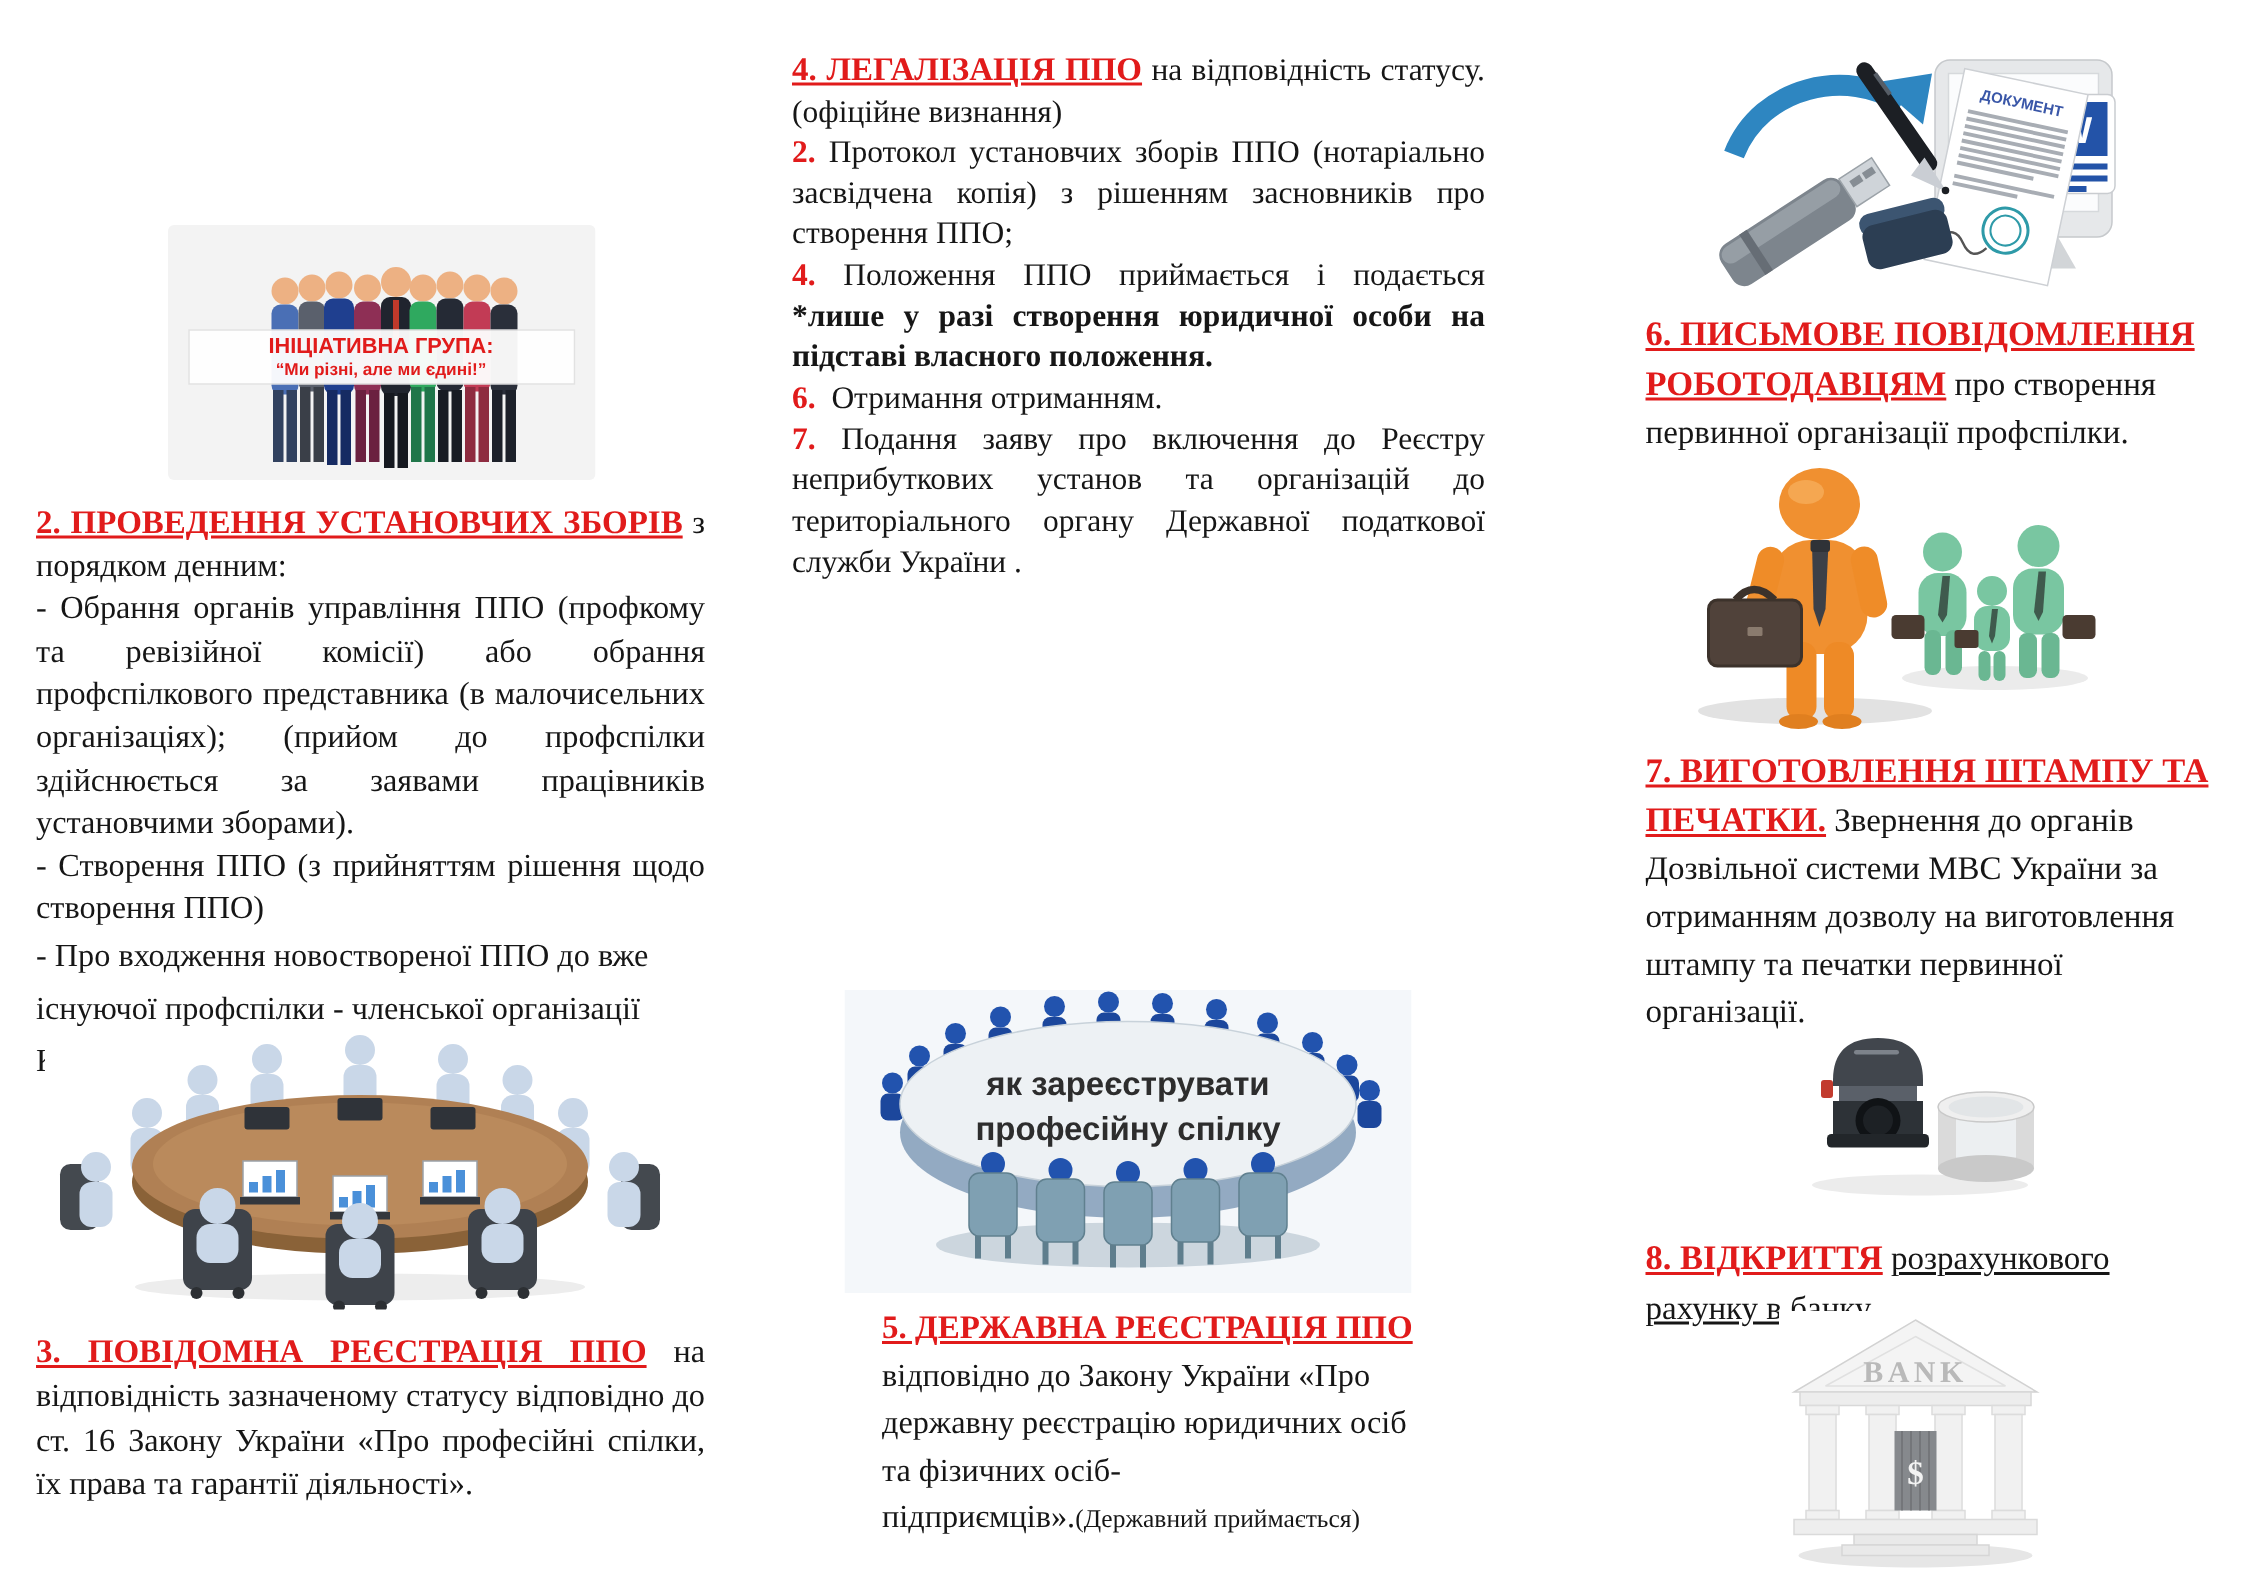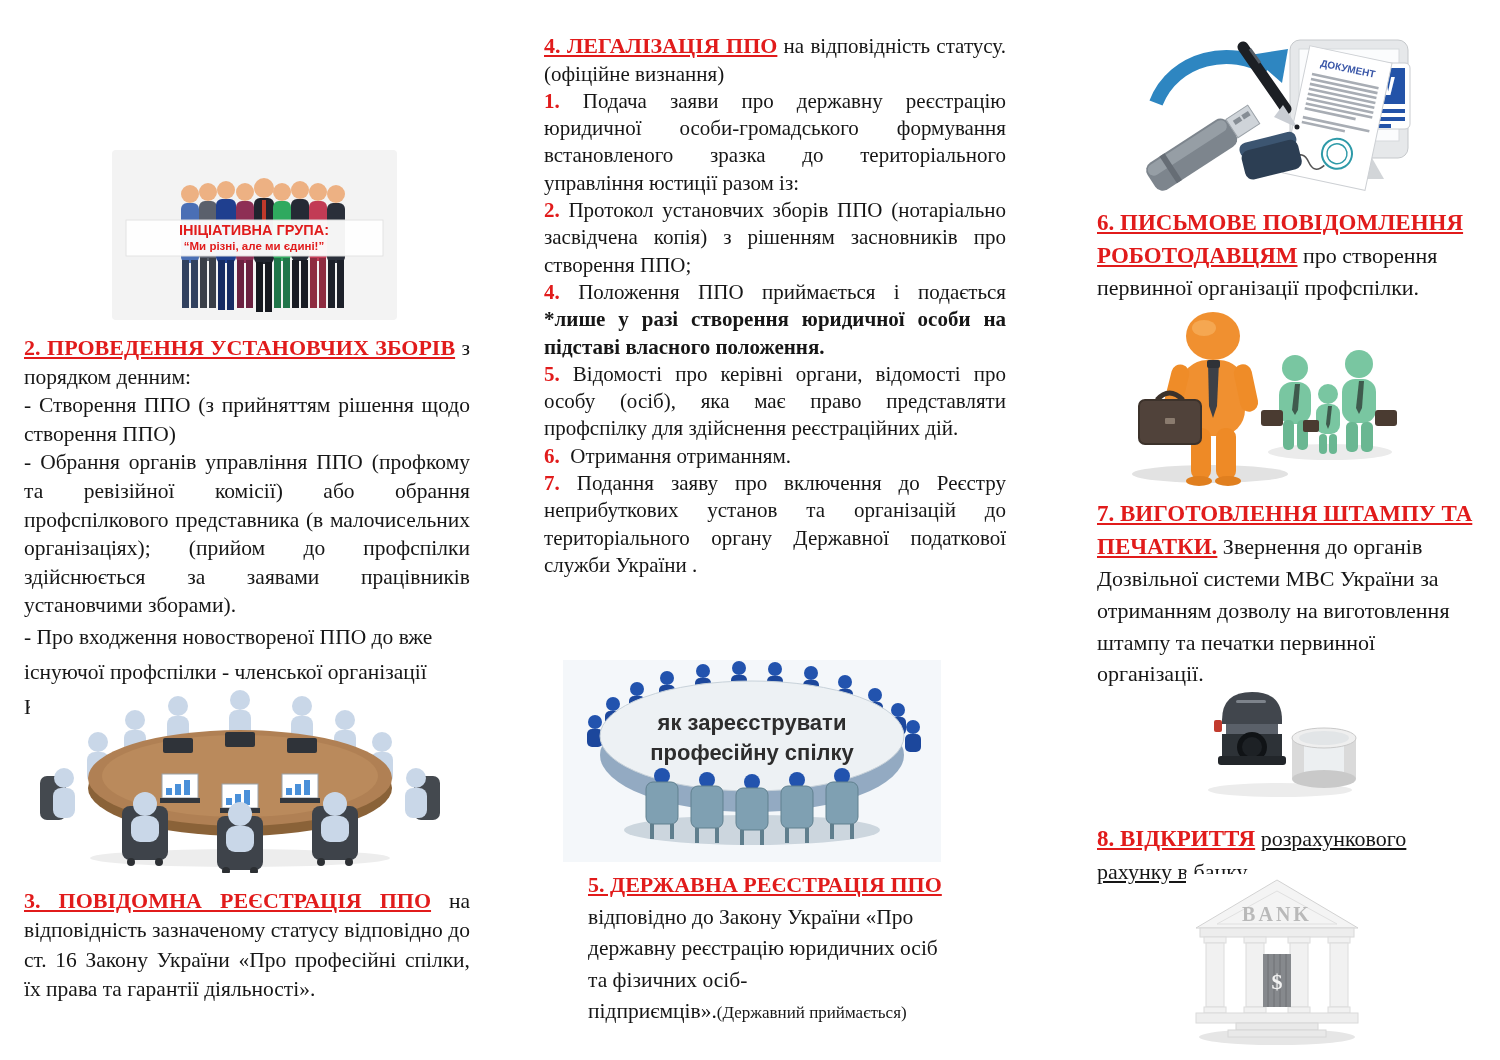--- a/index.html
+++ b/index.html
@@ -102,22 +102,22 @@
         <text x="142" y="100" text-anchor="middle" font-size="11.5" font-weight="bold" fill="#e11b1b">“Ми різні, але ми єдині!”</text>
       </g>
     </svg>
   </figure>
 
   <section class="abs" style="left:24px; top:333px; width:446px;">
     <p class="body1 jc" style="line-height:1.33;">
       <span class="hd t22">2. ПРОВЕДЕННЯ УСТАНОВЧИХ ЗБОРІВ</span>
       <span>з порядком денним:</span>
     </p>
+    <p class="body1 jc" style="line-height:1.33;">- Обрання органів управління ППО (профкому та ревізійної комісії) або обрання профспілкового представника (в малочисельних організаціях); (прийом до профспілки здійснюється за заявами працівників установчими зборами).</p>
     <p class="body1 jc" style="line-height:1.33;">- Створення ППО (з прийняттям рішення щодо створення ППО)</p>
-    <p class="body1 jc" style="line-height:1.33;">- Обрання органів управління ППО (профкому та ревізійної комісії) або обрання профспілкового представника (в малочисельних організаціях); (прийом до профспілки здійснюється за заявами працівників установчими зборами).</p>
     <p class="body1 loose">- Про входження новоствореної ППО до вже  існуючої профспілки - членської організації Київської міськпрофради;</p>
   </section>
 
   <figure class="abs" style="left:30px; top:690px;">
     <svg width="420" height="183" viewBox="0 0 420 183">
       <rect width="420" height="183" fill="#ffffff"></rect>
       <ellipse cx="210" cy="168" rx="150" ry="9" fill="#ededed"></ellipse>
 
       <g>
         <g>
@@ -220,29 +220,27 @@
     </svg>
   </figure>
 
   <section class="abs" style="left:24px; top:886px; width:446px;">
     <p class="body1 jc">
       <span class="hd t22">3. ПОВІДОМНА РЕЄСТРАЦІЯ ППО</span>
       <span>на відповідність зазначеному статусу відповідно до ст. 16 Закону України «Про професійні спілки, їх права та гарантії діяльності».</span>
     </p>
   </section>
 
-  <section class="abs" style="left:528px; top:32px; width:462px;margin-left:16px;">
+  <section class="abs" style="left:528px; top:32px; width:462px;">
     <p class="body2 jc">
       <span class="hd t22">4. ЛЕГАЛІЗАЦІЯ ППО</span>
       <span>на відповідність статусу. (офіційне визнання)</span>
     </p>
-    <p class="body2 jc"><span class="num">1.</span> <span>Подача заяви про державну реєстрацію юридичної особи-громадського формування встановленого зразка до територіального управління юстиції разом із:</span></p>
     <p class="body2 jc"><span class="num">2.</span> <span>Протокол установчих зборів ППО (нотаріально засвідчена копія) з рішенням засновників про створення ППО;</span></p>
     <p class="body2 jc"><span class="num">4.</span> <span>Положення ППО приймається і подається</span> <span class="bold">*лише у разі створення юридичної особи на підставі власного положення.</span></p>
-    <p class="body2 jc"><span class="num">5.</span> <span>Відомості про керівні органи, відомості про особу (осіб), яка має право представляти профспілку для здійснення реєстраційних дій.</span></p>
     <p class="body2 jc"><span class="num">6.</span>&nbsp; <span>Отримання отриманням.</span></p>
     <p class="body2 jc"><span class="num">7.</span> <span>Подання заяву про включення до Реєстру неприбуткових установ та організацій до територіального органу Державної податкової служби України .</span></p>
   </section>
 
   <figure class="abs" style="left:563px; top:660px;text-align:center;">
     <svg width="378" height="202" viewBox="0 0 378 202">
       <rect width="378" height="202" fill="#f4f7fa"></rect>
       <ellipse cx="189" cy="170" rx="128" ry="15" fill="#ccd6de"></ellipse>
 
       <g fill="#2253ae">

